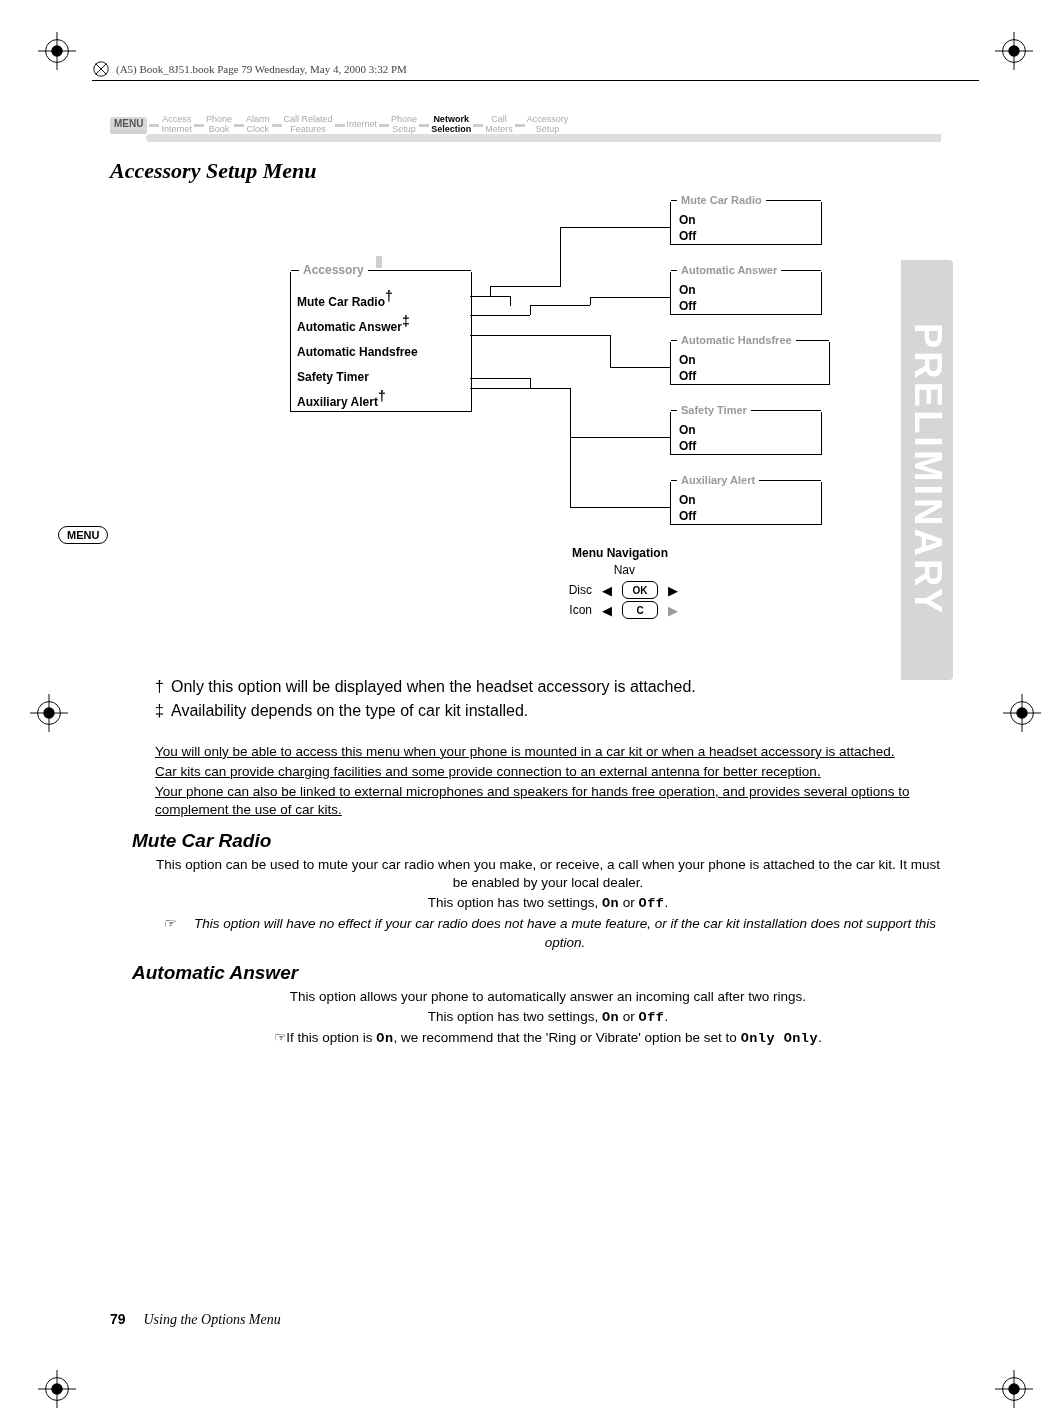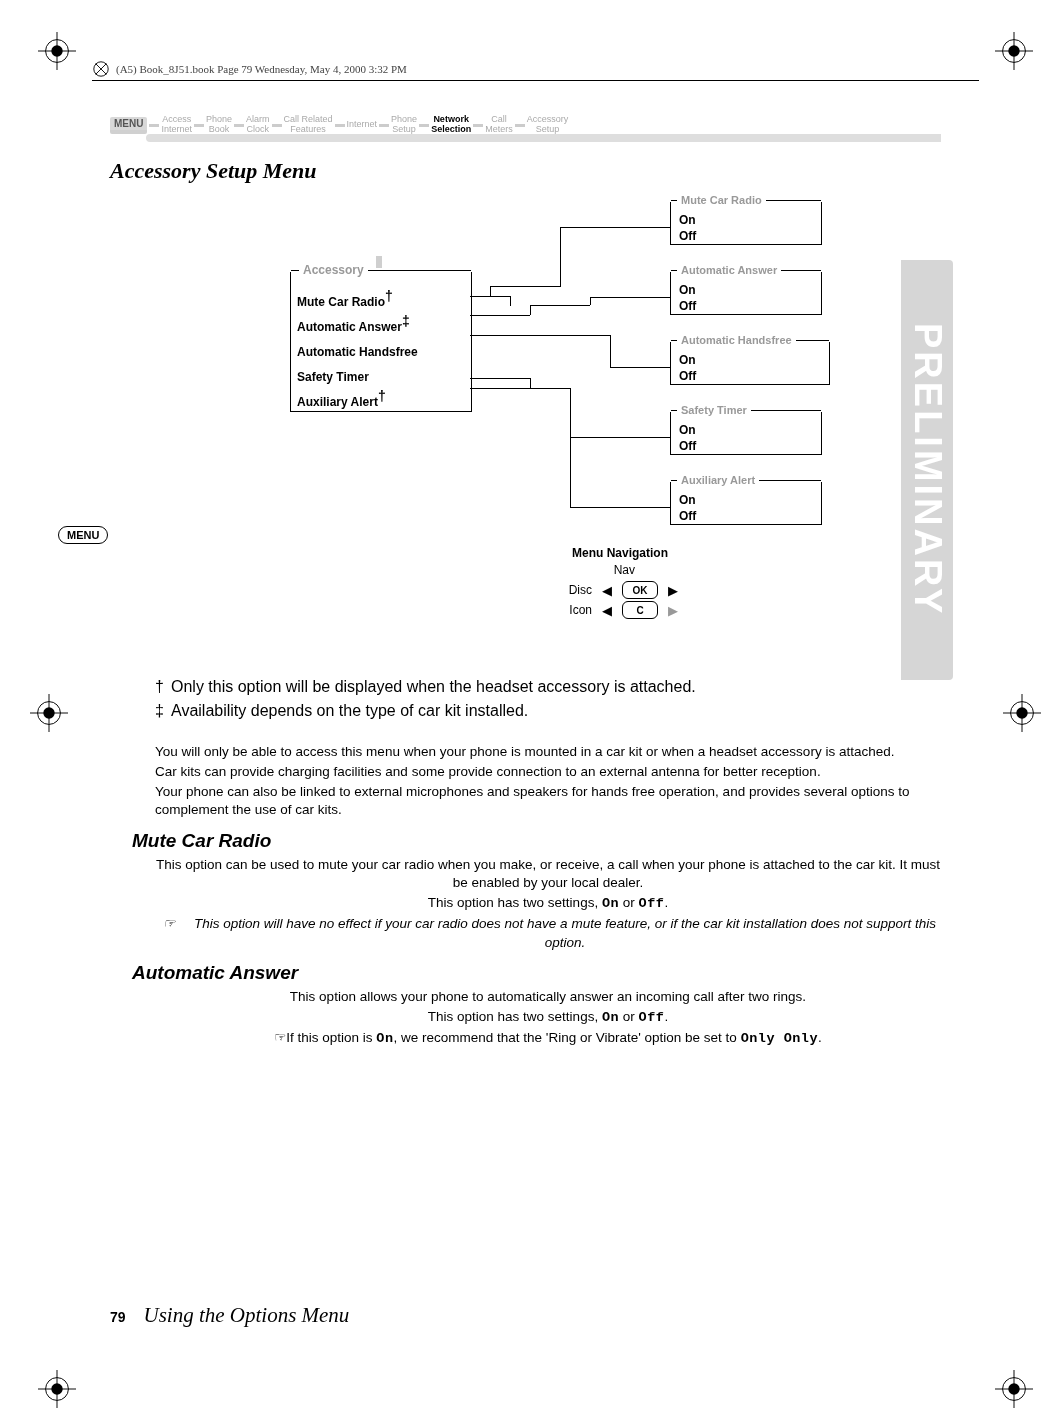--- a/index.html
+++ b/index.html
@@ -240,20 +240,21 @@
   }
   .notes p { margin: 2px 0; }
   .note-mark { display: inline-block; width: 16px; }
 
   .body-text {
     margin-top: 20px;
     margin-left: 45px;
     font-family: Arial, sans-serif;
     font-size: 13.5px;
     line-height: 1.35;
+    text-decoration: underline;
   }
   .body-text p { margin: 2px 0; }
 
   .section-h {
     font-family: Arial, sans-serif;
     font-weight: bold;
     font-style: italic;
     font-size: 19px;
     margin: 10px 0 4px 22px;
   }
@@ -270,21 +271,21 @@
   .note-hand { flex: 0 0 28px; }
 
   .footer {
     position: absolute;
     bottom: 100px;
     left: 110px;
     font-family: Arial, sans-serif;
     font-size: 14px;
   }
   .footer .num { font-weight: bold; margin-right: 14px; }
-  .footer .ftext { font-style: italic; font-family: "Times New Roman", serif; font-size: 21px; }
+  .footer .ftext { font-style: italic; font-family: "Times New Roman", serif; font-size: 14px; }
 </style>
 </head>
 <body>
 
 <div class="reg-mark reg-tl"><svg viewBox="0 0 40 40">
       <circle cx="20" cy="20" r="12" fill="none" stroke="#000" stroke-width="1"></circle>
       <circle cx="20" cy="20" r="6" fill="#000"></circle>
       <line x1="20" y1="0" x2="20" y2="40" stroke="#000"></line>
       <line x1="0" y1="20" x2="40" y2="20" stroke="#000"></line>
     </svg></div>

